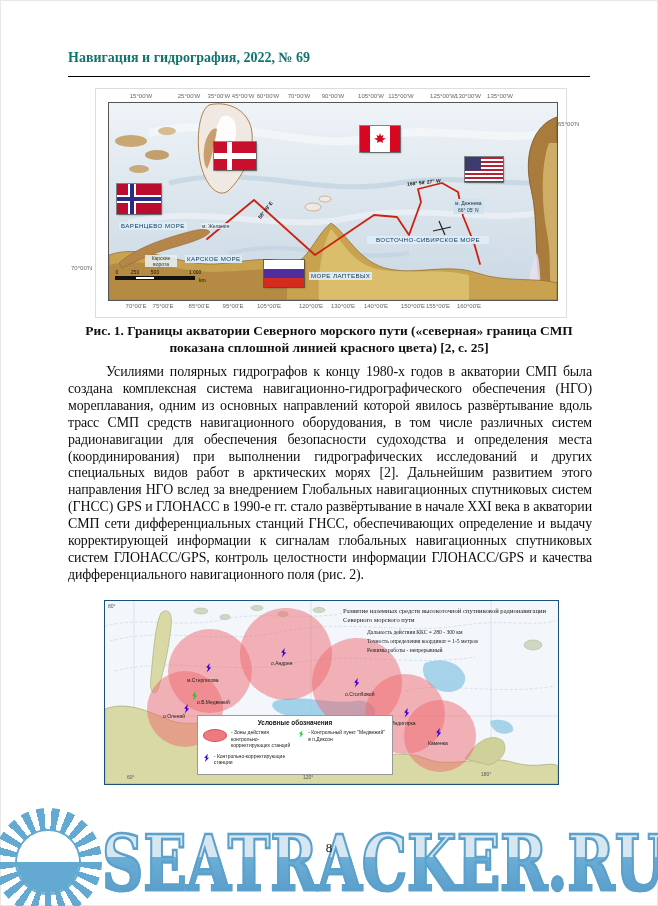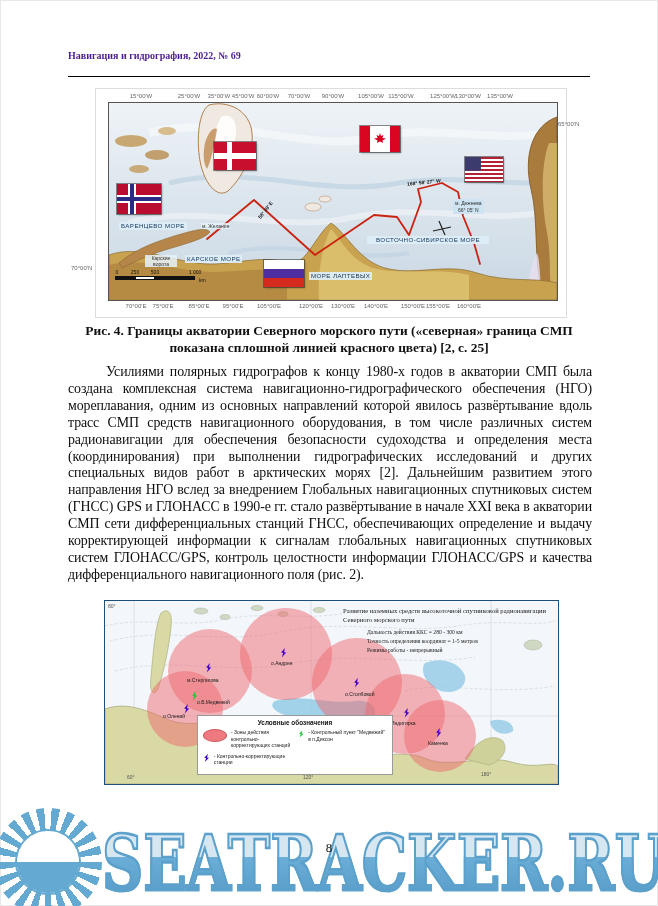--- a/index.html
+++ b/index.html
@@ -1,19 +1,19 @@
 <!DOCTYPE html>
 <html><head>
 <meta charset="utf-8">
 <style>
   html,body{margin:0;padding:0;background:#888;}
   .page{position:relative;width:658px;height:906px;background:#ffffff;margin:0 auto;
         overflow:hidden;font-family:"Liberation Serif",serif;box-shadow:inset 0 0 0 1px #e8e8e8;}
   
-  .journal-line{position:absolute;left:68px;top:50px;font-size:10px;font-weight:bold;color:#4c1d95;}
+  .journal-line{position:absolute;left:68px;top:50px;font-size:14px;font-weight:bold;color:#0f766e;}
   .header-rule{position:absolute;left:68px;top:76px;width:522px;height:0;border-top:1.6px solid #000;}
   
   .fig1-box{position:absolute;left:95px;top:88px;width:470px;height:228px;border:1px solid #ddd;background:#fff;}
   .tick{position:absolute;transform:translateX(-50%);font-family:"Liberation Sans",sans-serif;
         font-size:6px;color:#666;white-space:nowrap;}
   .lat{position:absolute;font-family:"Liberation Sans",sans-serif;font-size:6px;color:#666;white-space:nowrap;}
   .map1{position:absolute;left:12px;top:13px;width:448px;height:197px;border:1px solid #555;overflow:hidden;background:#dfe9f1;}
   .map1 svg{position:absolute;left:0;top:0;}
   .sea-label{position:absolute;font-family:"Liberation Sans",sans-serif;font-size:6.2px;letter-spacing:.4px;
              color:#14365a;background:rgba(222,238,250,.9);padding:0 2px;white-space:nowrap;line-height:1.25;}
@@ -194,21 +194,21 @@
         <div class="bars">
           <div class="seg" style="left:0;width:20px;background:#111"></div>
           <div class="seg" style="left:20px;width:20px;background:#fff;border:1px solid #111"></div>
           <div class="seg" style="left:40px;width:40px;background:#111"></div>
         </div>
         <span class="scale-km">km</span>
       </div>
     </div>
   </div>
 
-  <div class="caption" style="top:322px">Рис. 4. Границы акватории Северного морского пути («северная» граница СМП показана сплошной линией красного цвета) [2, с. 25]</div>
+  <div class="caption" style="top:322px">Рис. 1. Границы акватории Северного морского пути («северная» граница СМП показана сплошной линией красного цвета) [2, с. 25]</div>
 
   <div class="body-par">Усилиями полярных гидрографов к концу 1980-х годов в акватории СМП была создана комплексная система навигационно-гидрографического обеспечения (НГО) мореплавания, одним из основных направлений которой явилось развёртывание вдоль трасс СМП средств навигационного оборудования, в том числе различных систем радионавигации для обеспечения безопасности судоходства и определения места (координирования) при выполнении гидрографических исследований и других специальных видов работ в арктических морях [2]. Дальнейшим развитием этого направления НГО вслед за внедрением Глобальных навигационных спутниковых систем (ГНСС) GPS и ГЛОНАСС в 1990-е гг. стало развёртывание в начале XXI века в акватории СМП сети дифференциальных станций ГНСС, обеспечивающих определение и выдачу корректирующей информации к сигналам глобальных навигационных спутниковых систем ГЛОНАСС/GPS, контроль целостности информации ГЛОНАСС/GPS и качества дифференциального навигационного поля (рис. 2).</div>
 
   <div class="fig2-box">
     <svg class="basemap" width="453" height="183" viewBox="0 0 453 183">
       <rect x="0" y="0" width="453" height="183" fill="#f3f6fa"></rect>
 
       <line x1="29" y1="0" x2="29" y2="183" stroke="#a8becd" stroke-width=".5" opacity=".7"></line>
       <line x1="206" y1="0" x2="206" y2="183" stroke="#a8becd" stroke-width=".5" opacity=".7"></line>
       <line x1="386" y1="0" x2="386" y2="183" stroke="#a8becd" stroke-width=".5" opacity=".7"></line>

